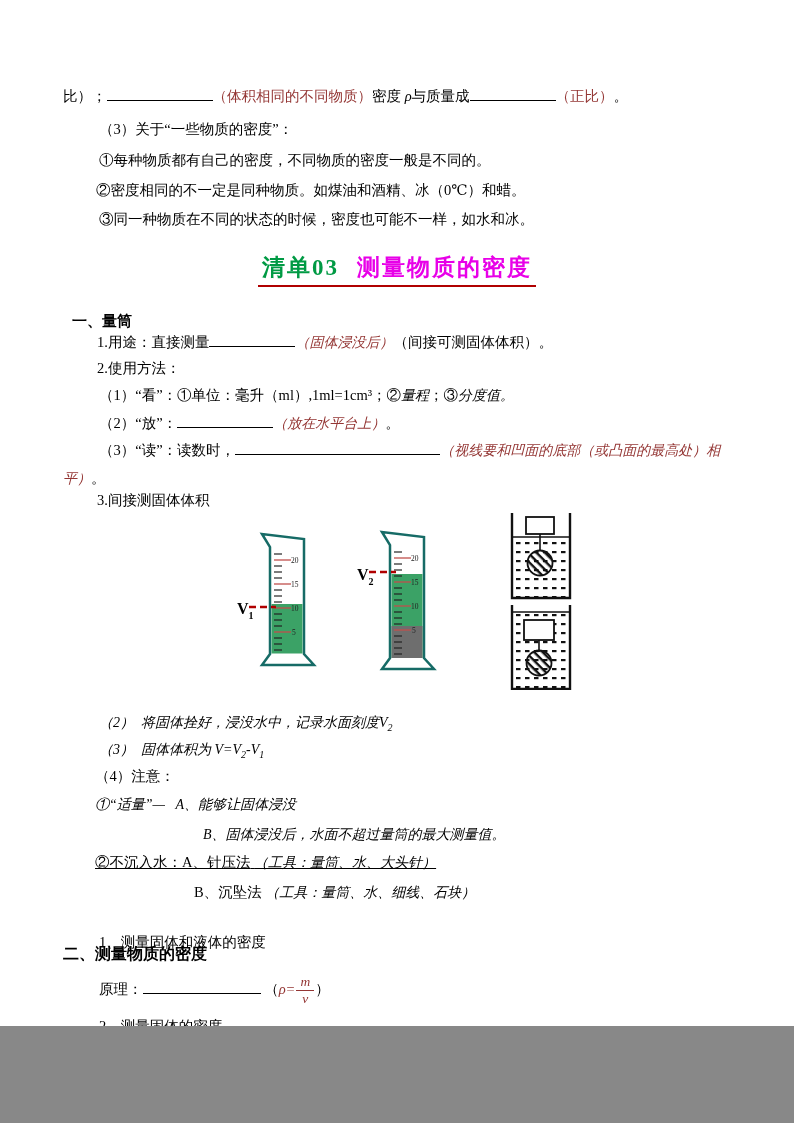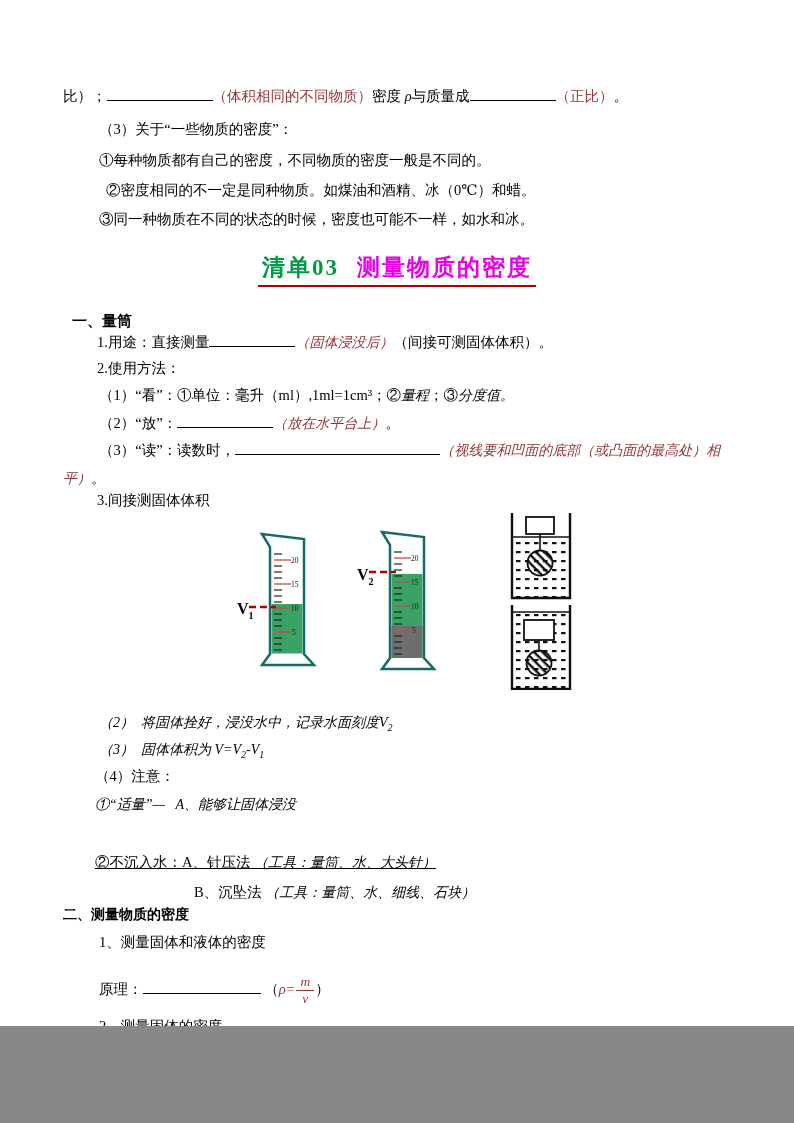--- a/index.html
+++ b/index.html
@@ -34,21 +34,21 @@
 <body>
 
 <div class="page">
 
   <div class="ln" style="top:85px; left:63px;">
     <span>比）；</span><span class="blank" style="width:106px;"></span><span class="red">（体积相同的不同物质）</span><span>密度 </span><span class="rho">ρ</span><span>与质量成</span><span class="blank" style="width:86px;"></span><span class="red">（正比）</span><span>。</span>
   </div>
 
   <div class="ln" style="top:119px; left:99px;">（3）关于“一些物质的密度”：</div>
   <div class="ln" style="top:150px; left:99px;">①每种物质都有自己的密度，不同物质的密度一般是不同的。</div>
-  <div class="ln" style="top:180px; left:106px;">②密度相同的不一定是同种物质。如煤油和酒精、冰（0℃）和蜡。</div>
+  <div class="ln" style="top:180px; left:96px;">②密度相同的不一定是同种物质。如煤油和酒精、冰（0℃）和蜡。</div>
   <div class="ln" style="top:209px; left:99px;">③同一种物质在不同的状态的时候，密度也可能不一样，如水和冰。</div>
 
   <div class="title-wrap">
     <span class="title-inner"><span class="title-green">清单03</span><span class="title-magenta">测量物质的密度</span></span>
   </div>
 
   <div class="ln bold" style="top:311px; left:72px; font-size:15px;">一、量筒</div>
 
   <div class="ln" style="top:331px; left:97px;">
     <span>1.用途：直接测量</span><span class="blank" style="width:86px;"></span><span class="red script">（固体浸没后）</span><span>（间接可测固体体积）。</span>
@@ -176,29 +176,30 @@
     <span>（2）</span>&nbsp;&nbsp;<span>将固体拴好，浸没水中，记录水面刻度</span><span class="formula"><span>V</span><sub class="v">2</sub></span>
   </div>
   <div class="ln script" style="top:740px; left:99px;">
     <span>（3）</span>&nbsp;&nbsp;<span>固体体积为</span>&nbsp;<span class="formula"><span>V=V</span><sub class="v">2</sub><span>-V</span><sub class="v">1</sub></span>
   </div>
   <div class="ln" style="top:766px; left:95px;">（4）注意：</div>
 
   <div class="ln script" style="top:795px; left:95px;">
     <span>①“适量”—</span>&nbsp;&nbsp;&nbsp;<span>A、能够让固体浸没</span>
   </div>
+  <div class="ln script" style="top:825px; left:203px;">B、固体浸没后，水面不超过量筒的最大测量值。</div>
 
   <div class="ln" style="top:852px; left:95px;text-decoration:underline;">
     <span>②不沉入水：</span><span>A、针压法</span>&nbsp;<span class="script">（工具：量筒、水、大头针）</span>
   </div>
   <div class="ln" style="top:882px; left:194px;">
     <span>B、沉坠法</span>&nbsp;<span class="script">（工具：量筒、水、细线、石块）</span>
   </div>
 
-  <div class="ln bold" style="top:904px; left:63px; font-size:14px;">二、测量物质的密度</div>
+  <div class="ln bold" style="top:944px; left:63px; font-size:16px;">二、测量物质的密度</div>
   <div class="ln" style="top:932px; left:99px;">1、测量固体和液体的密度</div>
 
   <div class="ln" style="top:975px; left:99px;">
     <span>原理：</span><span class="blank" style="width:118px;"></span>&nbsp;<span>（</span><span class="red rho">ρ=</span><span class="frac"><span class="num">m</span><span class="den">v</span></span><span>）</span>
   </div>
 
   <div class="ln" style="top:1016px; left:99px;">2、测量固体的密度</div>
 
 </div>
 

